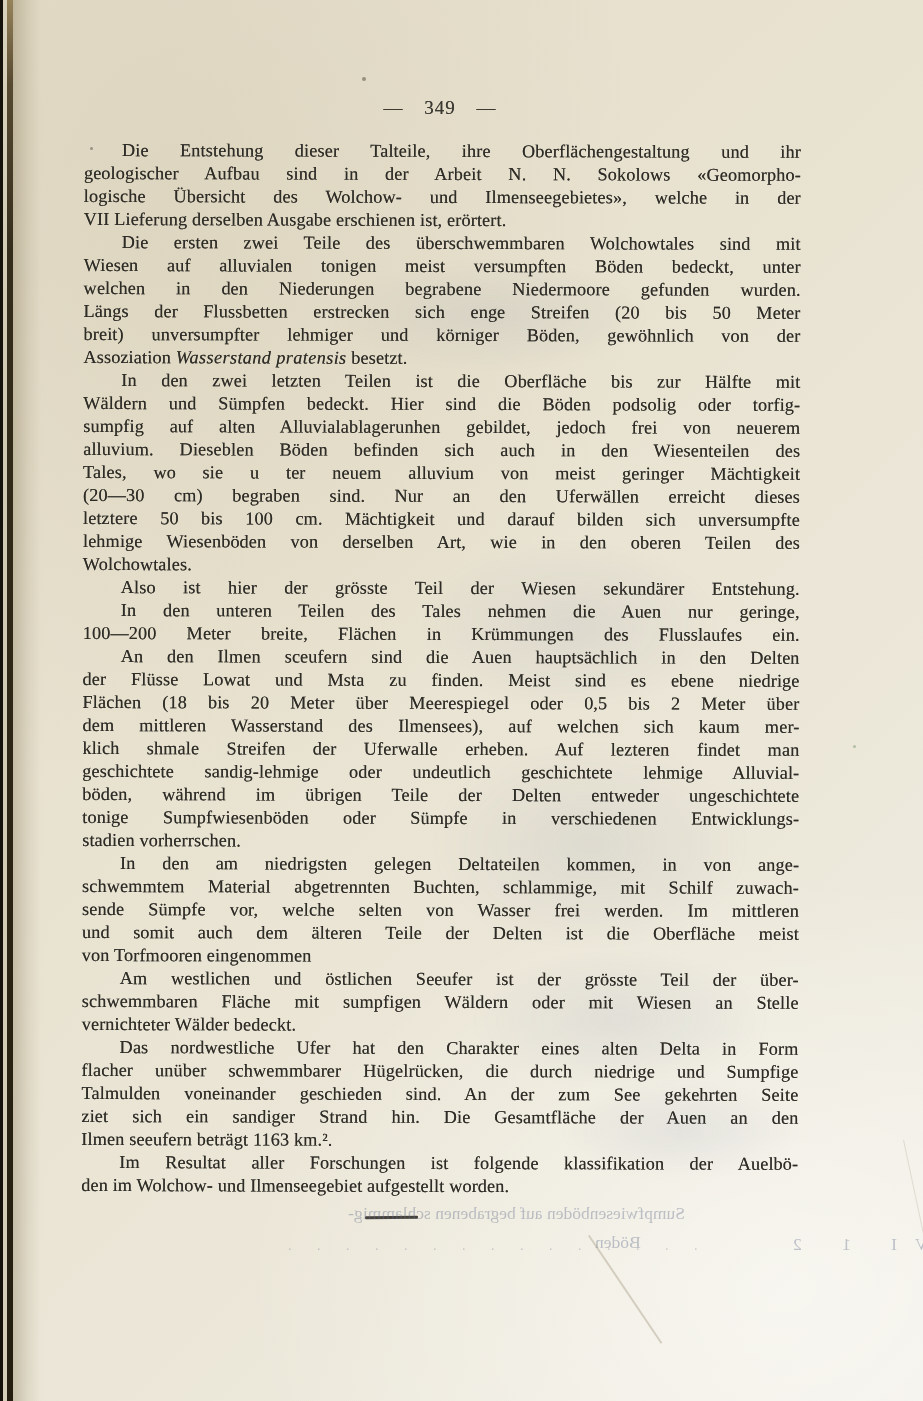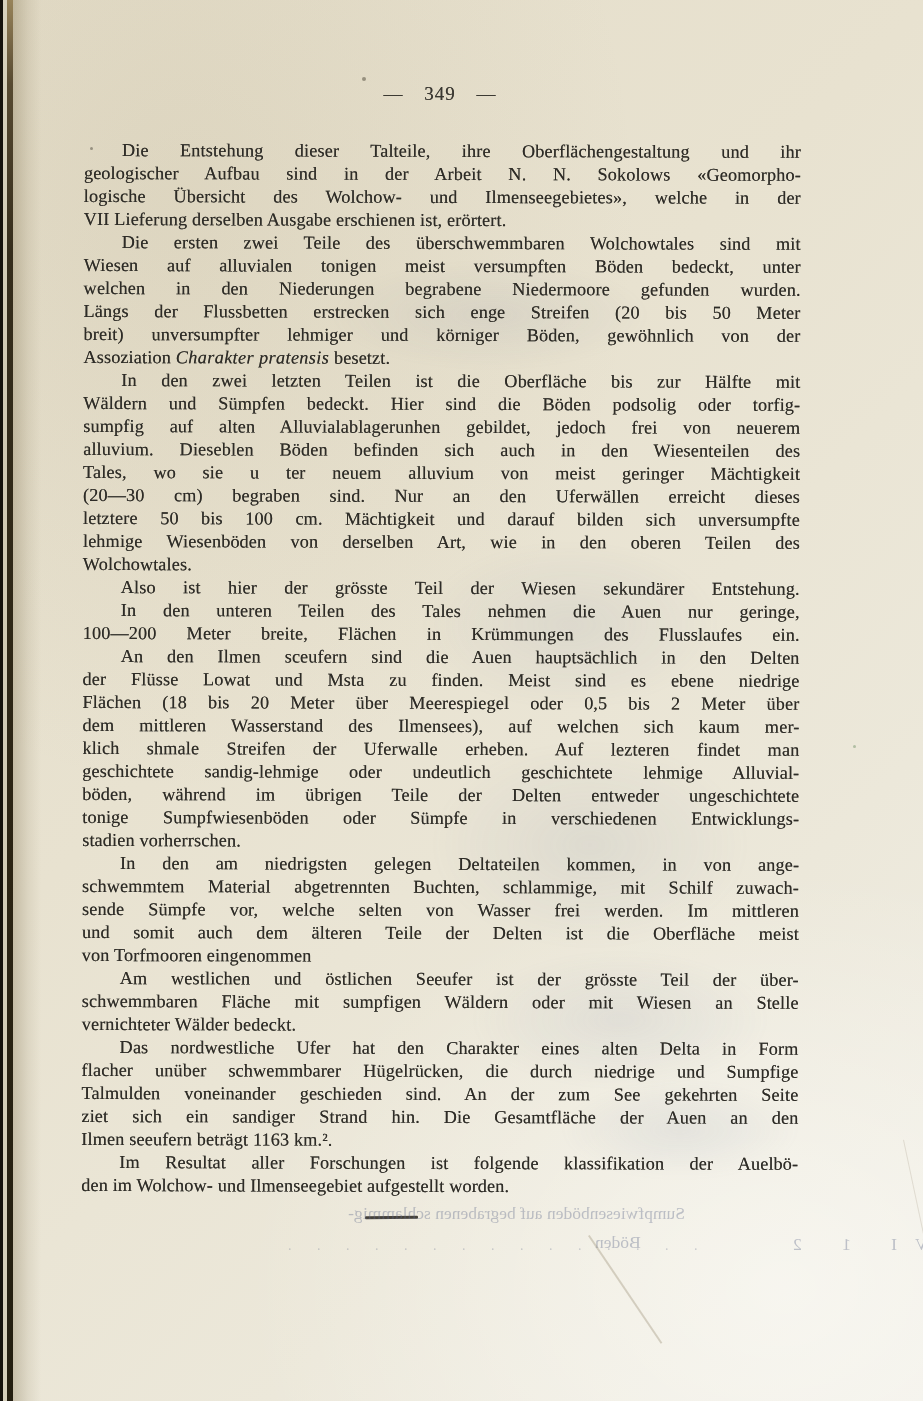--- a/index.html
+++ b/index.html
@@ -15,21 +15,21 @@
   }
   
   .edge-black{position:absolute;left:0;top:0;width:3px;height:100%;background:#15120c;}
   .edge-light{position:absolute;left:3px;top:0;width:4px;height:100%;background:linear-gradient(#d8d2bd,#cfc8b2 30%,#d5cfba);}
   .edge-dark{position:absolute;left:7px;top:0;width:6px;height:100%;
     background:linear-gradient(#97835a 0%, #574a31 6%, #352d1c 18%, #2b2414 62%, #231e10 100%);}
   .edge-shade{position:absolute;left:13px;top:0;width:28px;height:100%;
     background:linear-gradient(90deg, rgba(115,100,65,0.30), rgba(115,100,65,0.10) 55%, rgba(115,100,65,0));}
   
   .pageno{
-    position:absolute;left:0;top:83px;width:880px;
+    position:absolute;left:0;top:97px;width:880px;
     text-align:center;font-size:19px;color:#3a3832;
     word-spacing:15px;letter-spacing:1px;
     text-shadow:0 0 0.5px rgba(50,46,40,0.7);
   }
   
   .textcol{
     position:absolute;left:84px;top:139px;width:717px;
     font-size:18.2px;line-height:23px;color:#2e2c27;
     text-shadow:0 0 0.45px rgba(46,44,39,0.75);
     transform:rotate(0.15deg);transform-origin:top left;
@@ -78,21 +78,21 @@
         <div class="line">geologischer Aufbau sind in der Arbeit N. N. Sokolows «Geomorpho-</div>
         <div class="line">logische Übersicht des Wolchow- und Ilmenseegebietes», welche in der</div>
         <div class="line last">VII Lieferung derselben Ausgabe erschienen ist, erörtert.</div>
       </div>
       <div class="paragraph">
         <div class="line indent">Die ersten zwei Teile des überschwemmbaren Wolchowtales sind mit</div>
         <div class="line">Wiesen auf alluvialen tonigen meist versumpften Böden bedeckt, unter</div>
         <div class="line">welchen in den Niederungen begrabene Niedermoore gefunden wurden.</div>
         <div class="line">Längs der Flussbetten erstrecken sich enge Streifen (20 bis 50 Meter</div>
         <div class="line">breit) unversumpfter lehmiger und körniger Böden, gewöhnlich von der</div>
-        <div class="line last">Assoziation <i>Charakter pratensis</i> besetzt.</div>
+        <div class="line last">Assoziation <i>Wasserstand pratensis</i> besetzt.</div>
       </div>
       <div class="paragraph">
         <div class="line indent">In den zwei letzten Teilen ist die Oberfläche bis zur Hälfte mit</div>
         <div class="line">Wäldern und Sümpfen bedeckt. Hier sind die Böden podsolig oder torfig-</div>
         <div class="line">sumpfig auf alten Alluvialablagerunhen gebildet, jedoch frei von neuerem</div>
         <div class="line">alluvium. Dieseblen Böden befinden sich auch in den Wiesenteilen des</div>
         <div class="line">Tales, wo sie u ter neuem alluvium von meist geringer Mächtigkeit</div>
         <div class="line">(20—30 cm) begraben sind. Nur an den Uferwällen erreicht dieses</div>
         <div class="line">letztere 50 bis 100 cm. Mächtigkeit und darauf bilden sich unversumpfte</div>
         <div class="line">lehmige Wiesenböden von derselben Art, wie in den oberen Teilen des</div>

